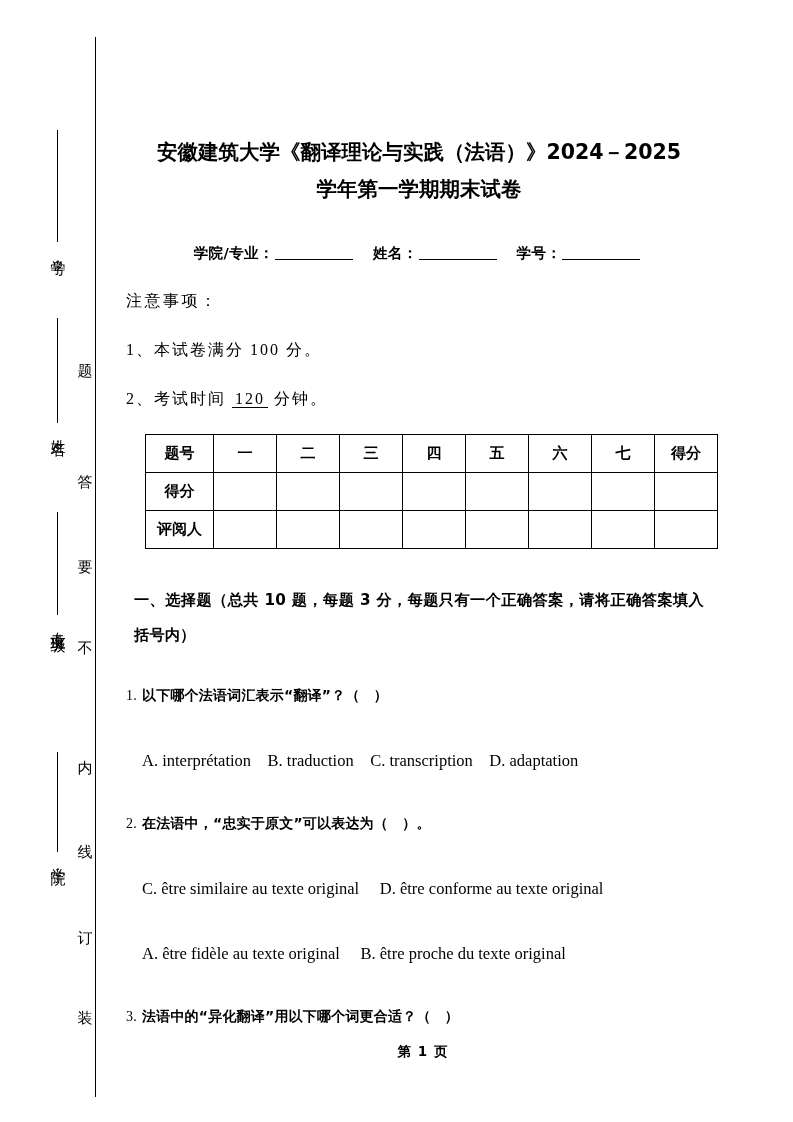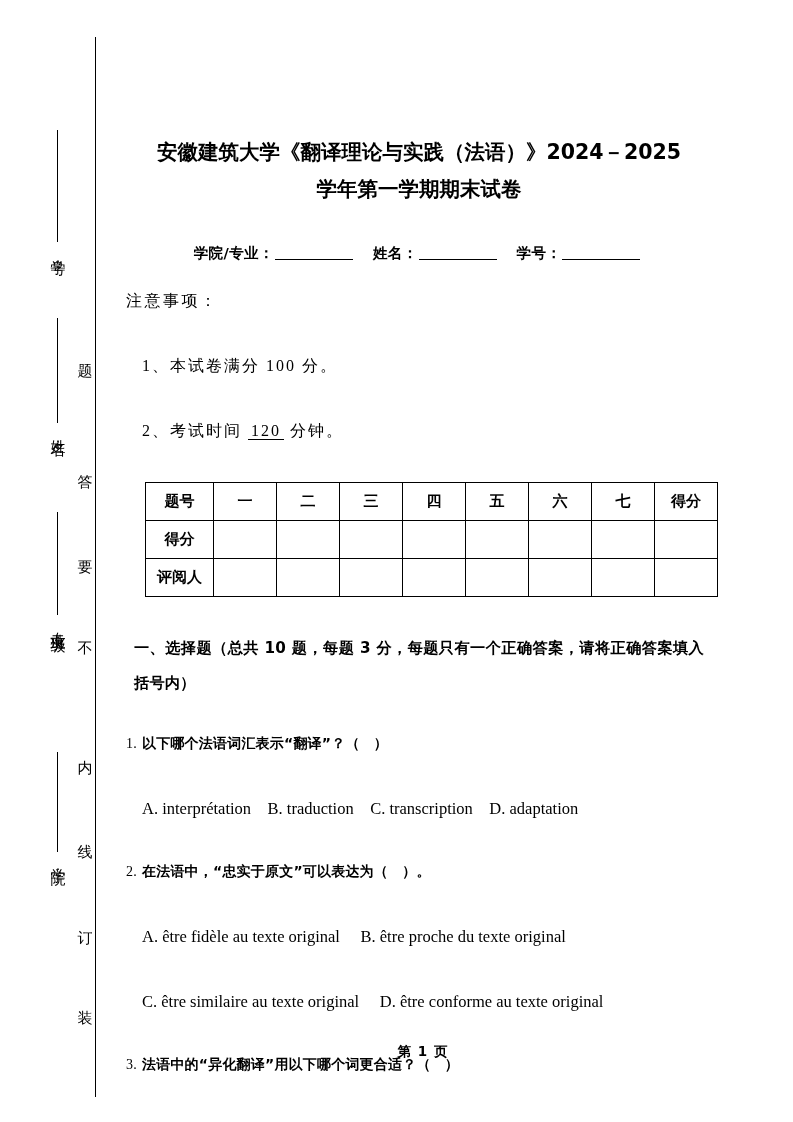--- a/index.html
+++ b/index.html
@@ -119,21 +119,21 @@
   .idline .gap { display: inline-block; width: 16px; }
 
   .notice-head {
     margin: 0;
     padding-top: 28px;
     font-family: Liberation Serif, serif;
     font-size: 16px;
     letter-spacing: 2.5px;
   }
   .notice-item {
-    margin: 16px;
+    margin: 0;
     padding-top: 28px;
     font-family: "Liberation Serif", "DejaVu Serif", serif;
     font-size: 16px;
     letter-spacing: 2px;
   }
   .notice-item .uline {
     border-bottom: 1.3px solid #000;
     padding: 0 3px;
   }
 
@@ -302,22 +302,22 @@
   <p class="q-stem">
     <span class="qnum">1.</span>
     <span>以下哪个法语词汇表示“翻译”？（　）</span>
   </p>
   <p class="q-opts">A. interprétation　B. traduction　C. transcription　D. adaptation</p>
 
   <p class="q-stem">
     <span class="qnum">2.</span>
     <span>在法语中，“忠实于原文”可以表达为（　）。</span>
   </p>
+  <p class="q-opts">C.  être similaire au texte original　 D.  être conforme au texte original</p>
   <p class="q-opts">A.  être fidèle au texte original　 B.  être proche du texte original</p>
-  <p class="q-opts">C.  être similaire au texte original　 D.  être conforme au texte original</p>
 
   <p class="q-stem">
     <span class="qnum">3.</span>
     <span>法语中的“异化翻译”用以下哪个词更合适？（　）</span>
   </p>
 
 </div>
 
 <div class="page-footer">
   <span>第 1 页</span>

